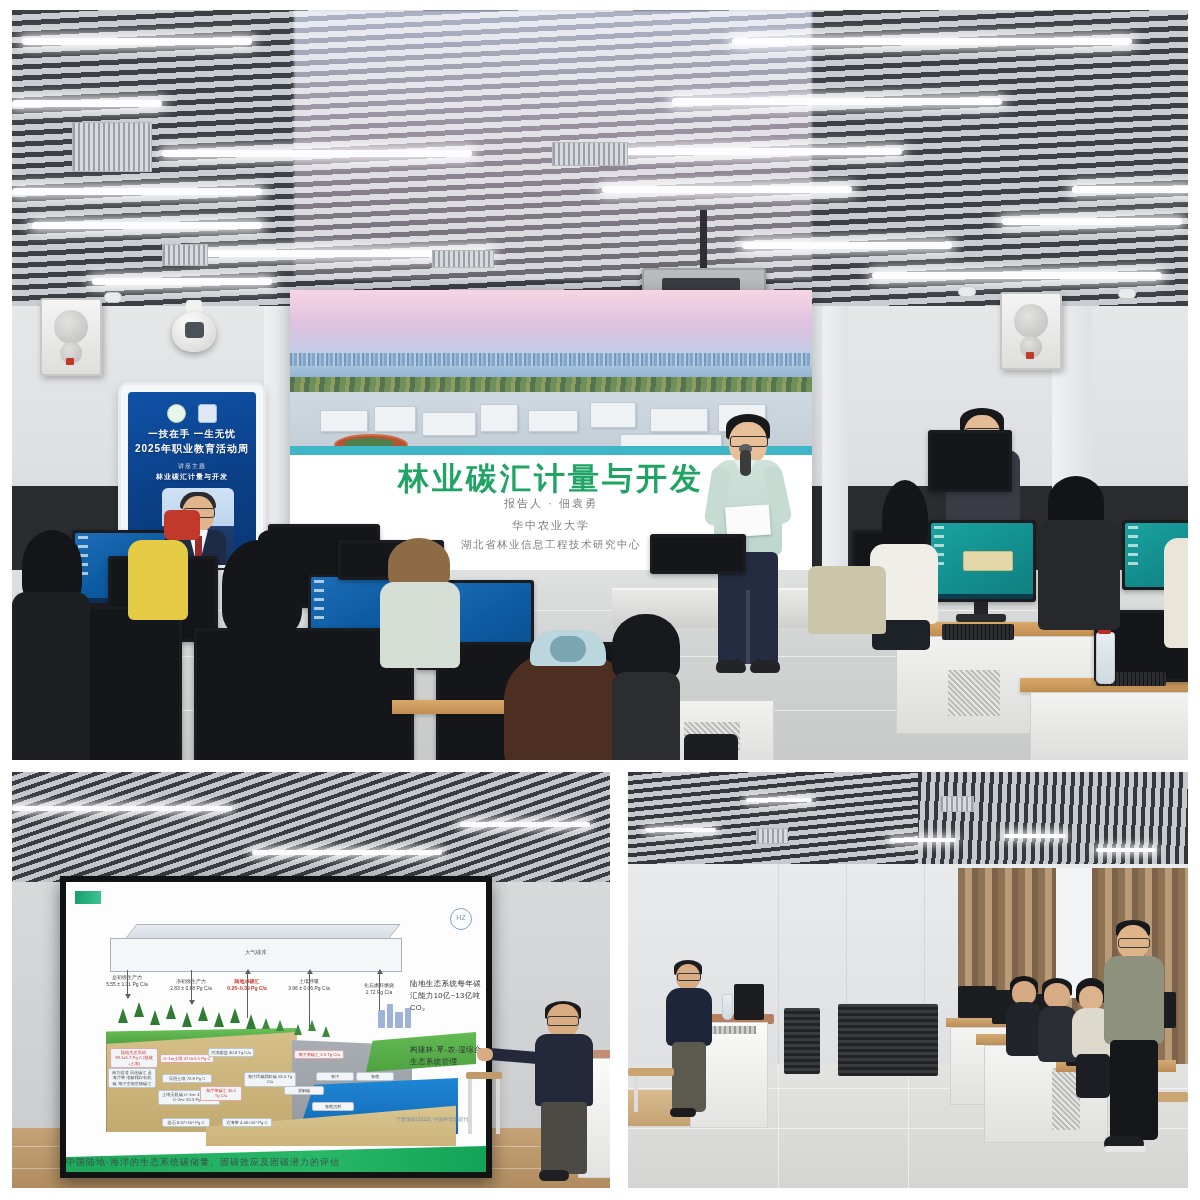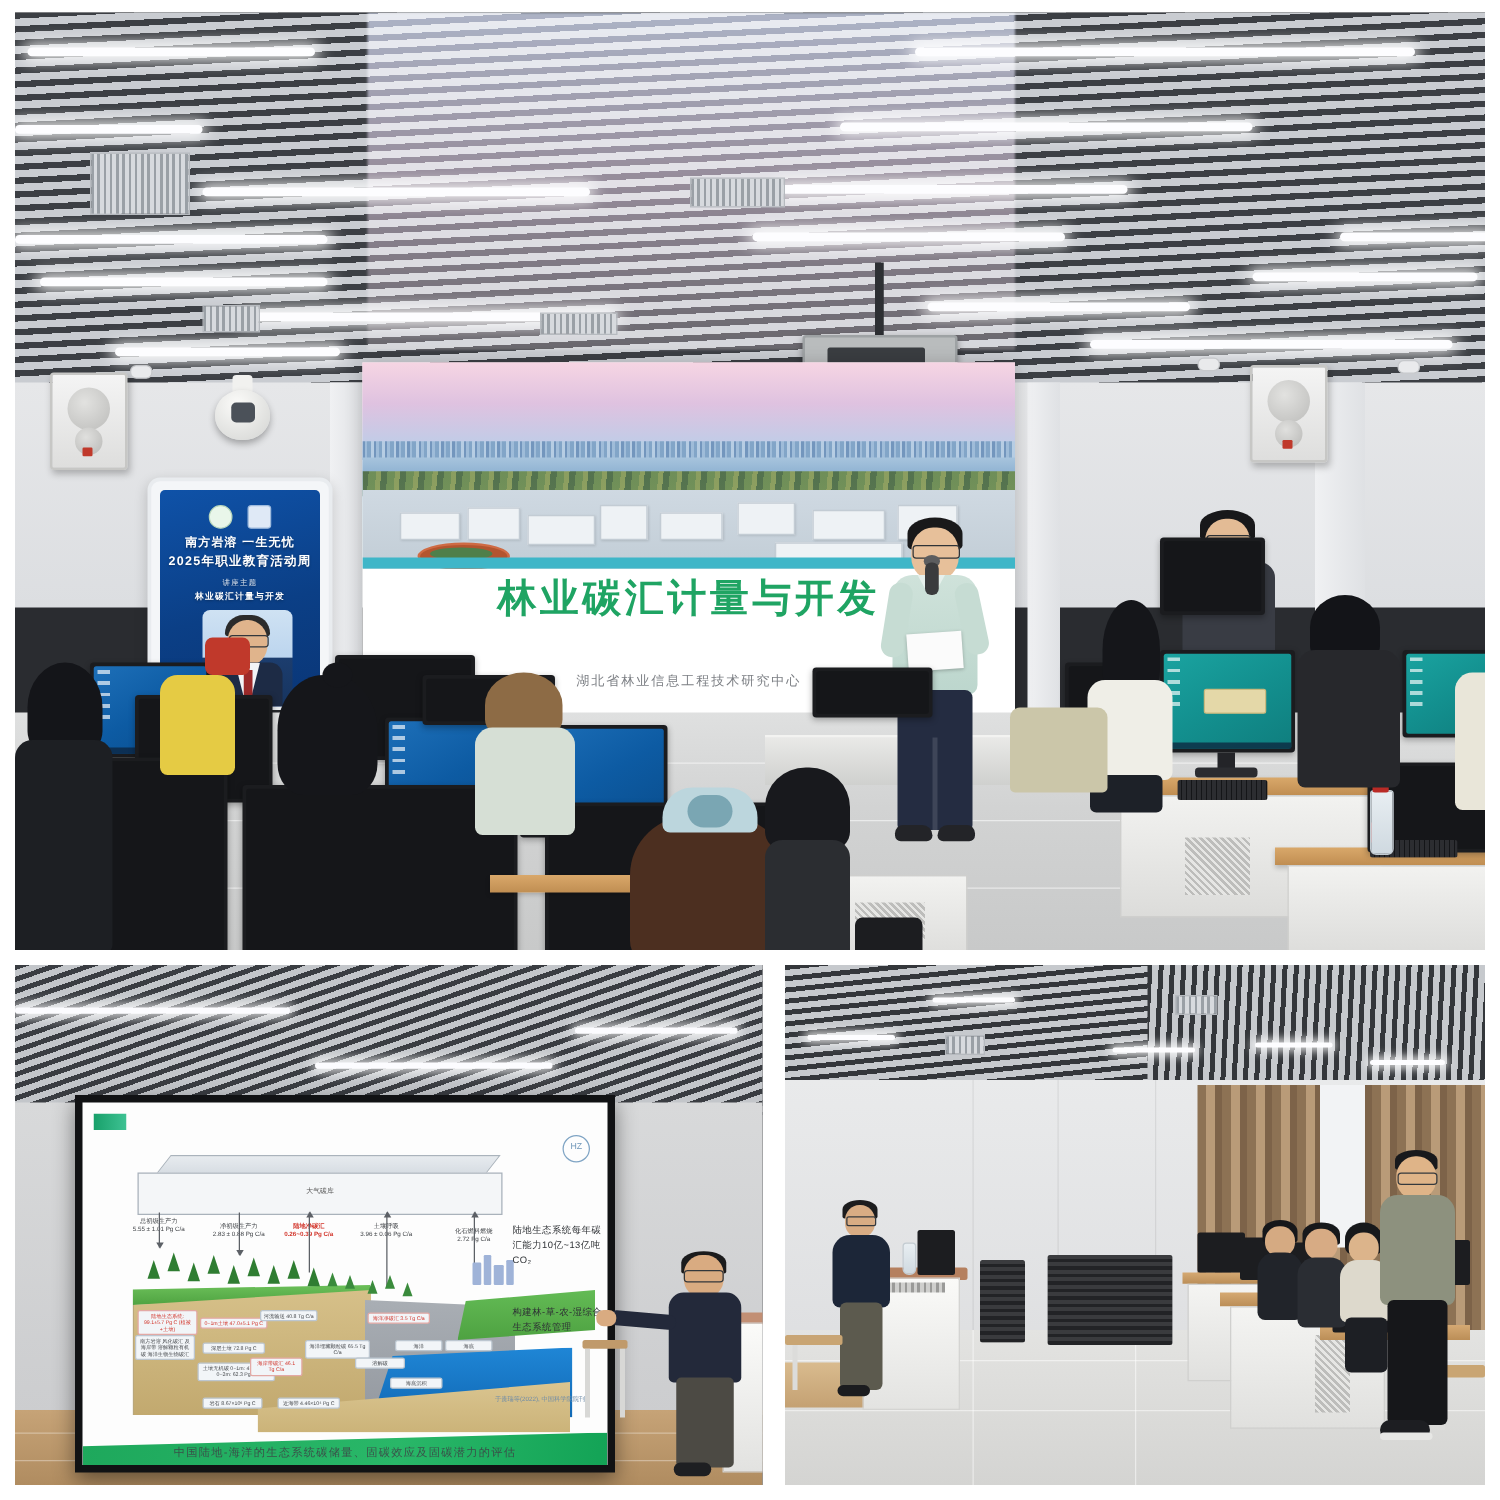--- a/index.html
+++ b/index.html
@@ -215,21 +215,21 @@
     background:linear-gradient(180deg,#ddc894,#cbb379);clip-path:polygon(0 60%,100% 16%,100% 100%,0 100%);}
   .tree{position:absolute;width:0;height:0;border-left:5px solid transparent;border-right:5px solid transparent;
     border-bottom:15px solid #2f7d32;}
   .tree.sm{border-left-width:4px;border-right-width:4px;border-bottom-width:11px;border-bottom-color:#3a8b3c;}
   .city-cl{position:absolute;background:#9fb3d8;border-radius:1px;}
   .dlabel{position:absolute;background:#f2f5f8;border:1px solid #bcc6d0;border-radius:2px;
     font-size:4.2px;color:#474a4e;text-align:center;padding:1px 2px;line-height:1.3;}
   .dlabel.red{color:#d2352b;border-color:#e3a9a5;}
   .sidenote{position:absolute;font-size:7.5px;color:#2e3135;line-height:1.6;letter-spacing:.4px;}
   .cite{position:absolute;font-size:5px;color:#6d8ba8;}
-  .bottom-caption{position:absolute;left:0;bottom:3px;width:100%;text-align:center;font-size:9px;
+  .bottom-caption{position:absolute;left:0;bottom:3px;width:100%;text-align:left;font-size:9px;
     color:#3d4145;letter-spacing:1px;opacity:.85;}
 
   #lecturer-bl{position:absolute;left:505px;top:232px;width:86px;height:184px;}
   #lecturer-bl .lh{position:absolute;left:30px;top:0;width:32px;height:34px;border-radius:46% 46% 44% 44%;background:#d9ab81;}
   #lecturer-bl .lhair{position:absolute;left:28px;top:-3px;width:36px;height:18px;border-radius:50% 50% 10% 10%;background:#1b1b1c;}
   #lecturer-bl .lglass{position:absolute;left:30px;top:12px;width:30px;height:8px;border:1.4px solid #33373b;border-radius:3px;}
   #lecturer-bl .lbody{position:absolute;left:18px;top:30px;width:58px;height:72px;border-radius:12px 12px 4px 4px;background:#23293a;}
   #lecturer-bl .larm{position:absolute;left:-30px;top:46px;width:54px;height:12px;border-radius:6px;background:#23293a;transform:rotate(5deg);}
   #lecturer-bl .lhand{position:absolute;left:-40px;top:44px;width:16px;height:13px;border-radius:6px;background:#d9ab81;}
   #lecturer-bl .lpants{position:absolute;left:24px;top:98px;width:46px;height:72px;background:#4c4a44;border-radius:4px;}
@@ -335,21 +335,21 @@
     <div class="smoke" style="left:92px;top:282px;"></div>
     <div class="smoke" style="left:946px;top:276px;"></div>
     <div class="smoke" style="left:1106px;top:278px;"></div>
 
     <div class="banner">
       <div class="banner-inner">
         <div class="banner-logos">
           <span class="blogo"></span>
           <span class="blogo sq"></span>
         </div>
-        <div class="banner-l1">南方岩溶 一生无忧</div>
+        <div class="banner-l1">一技在手 一生无忧</div>
         <div class="banner-l2">2025年职业教育活动周</div>
         <div class="banner-sub">讲座主题</div>
         <div class="banner-sub2">林业碳汇计量与开发</div>
         <div class="banner-face">
           <div class="bf-hair"></div>
           <div class="bf-head"></div>
           <div class="bf-glass"></div>
           <div class="bf-body"></div>
           <div class="bf-shirt"></div>
           <div class="bf-tie"></div>
@@ -372,20 +372,22 @@
           <div class="bldg" style="left:300px;top:10px;width:44px;height:24px;"></div>
           <div class="bldg" style="left:360px;top:16px;width:56px;height:22px;"></div>
           <div class="bldg" style="left:428px;top:12px;width:46px;height:26px;"></div>
           <div class="fieldtrack" style="left:44px;top:42px;width:70px;height:18px;"></div>
           <div class="fieldgreen" style="left:54px;top:46px;width:50px;height:10px;"></div>
           <div class="bldg" style="left:330px;top:42px;width:100px;height:12px;"></div>
         </div>
         <div class="sp-bar"></div>
       </div>
       <div class="slide-title">林业碳汇计量与开发</div>
+      <div class="slide-by">报告人 · 佃袁勇</div>
+      <div class="slide-org1">华中农业大学</div>
       <div class="slide-org2">湖北省林业信息工程技术研究中心</div>
     </div>
 
     <div class="floor">
       <div class="floor-line" style="top:40px;"></div>
       <div class="floor-line" style="top:86px;"></div>
       <div class="floor-line" style="top:140px;"></div>
     </div>
     <div class="stage"></div>
 

